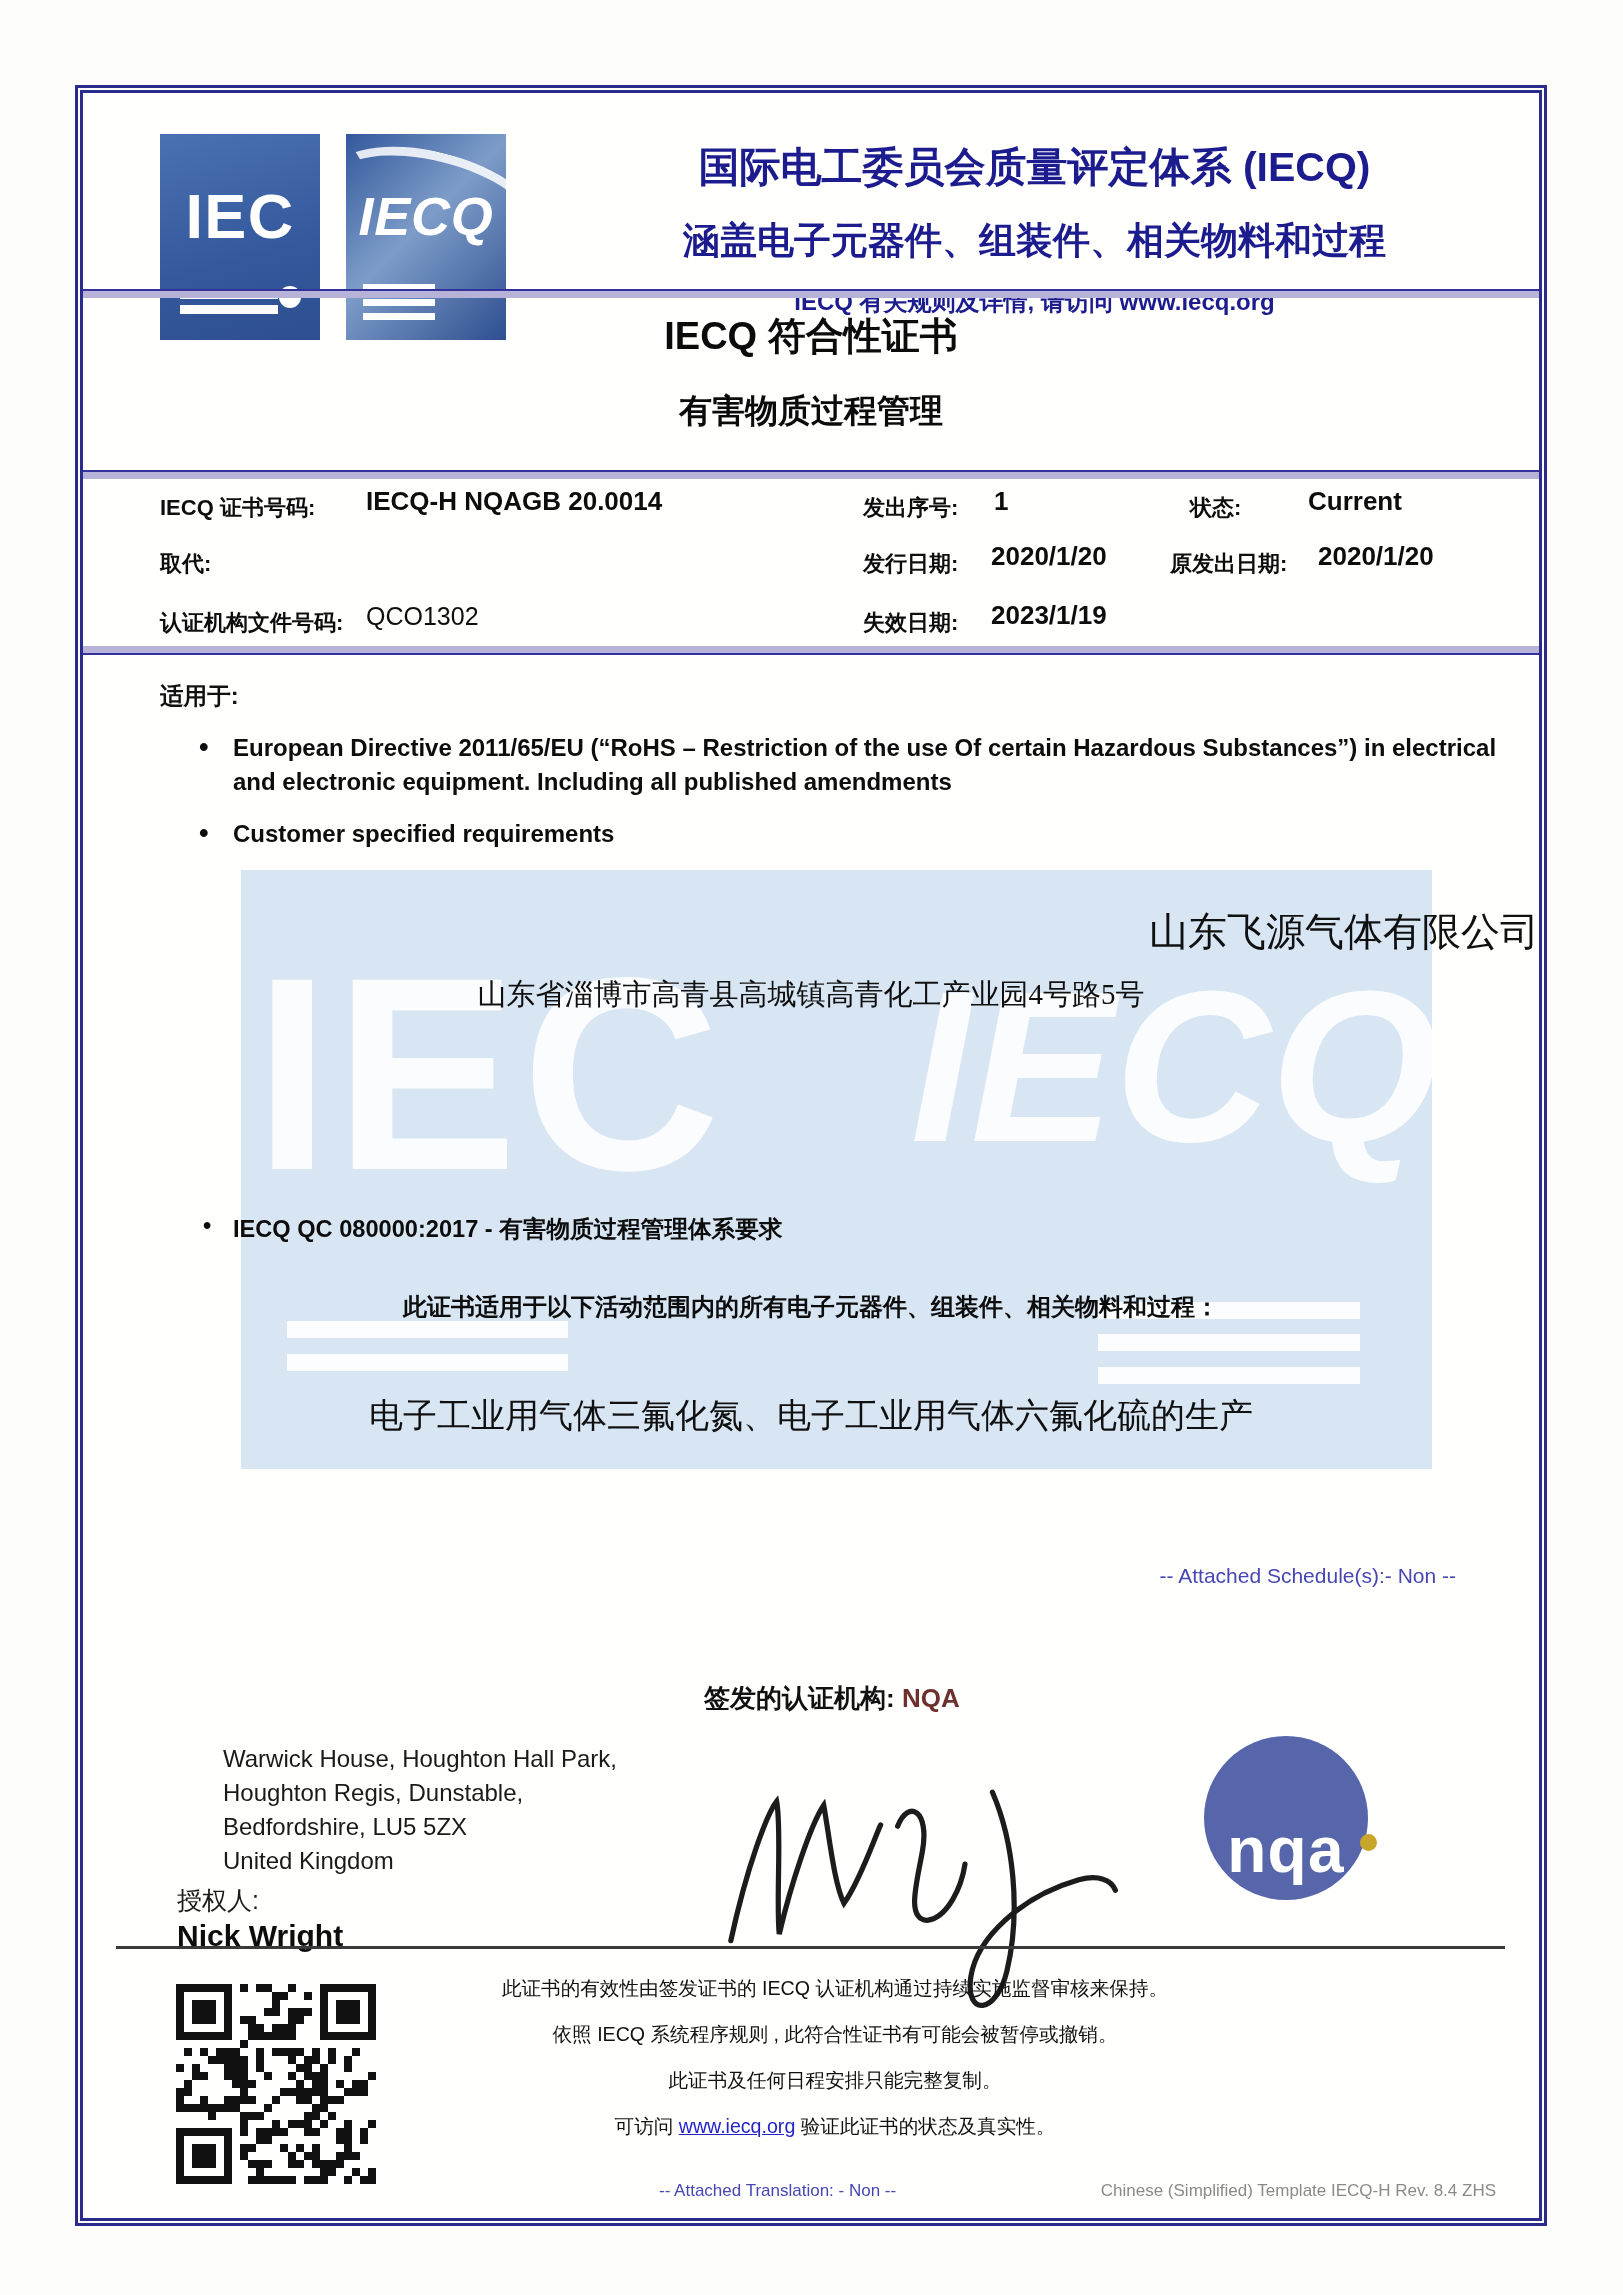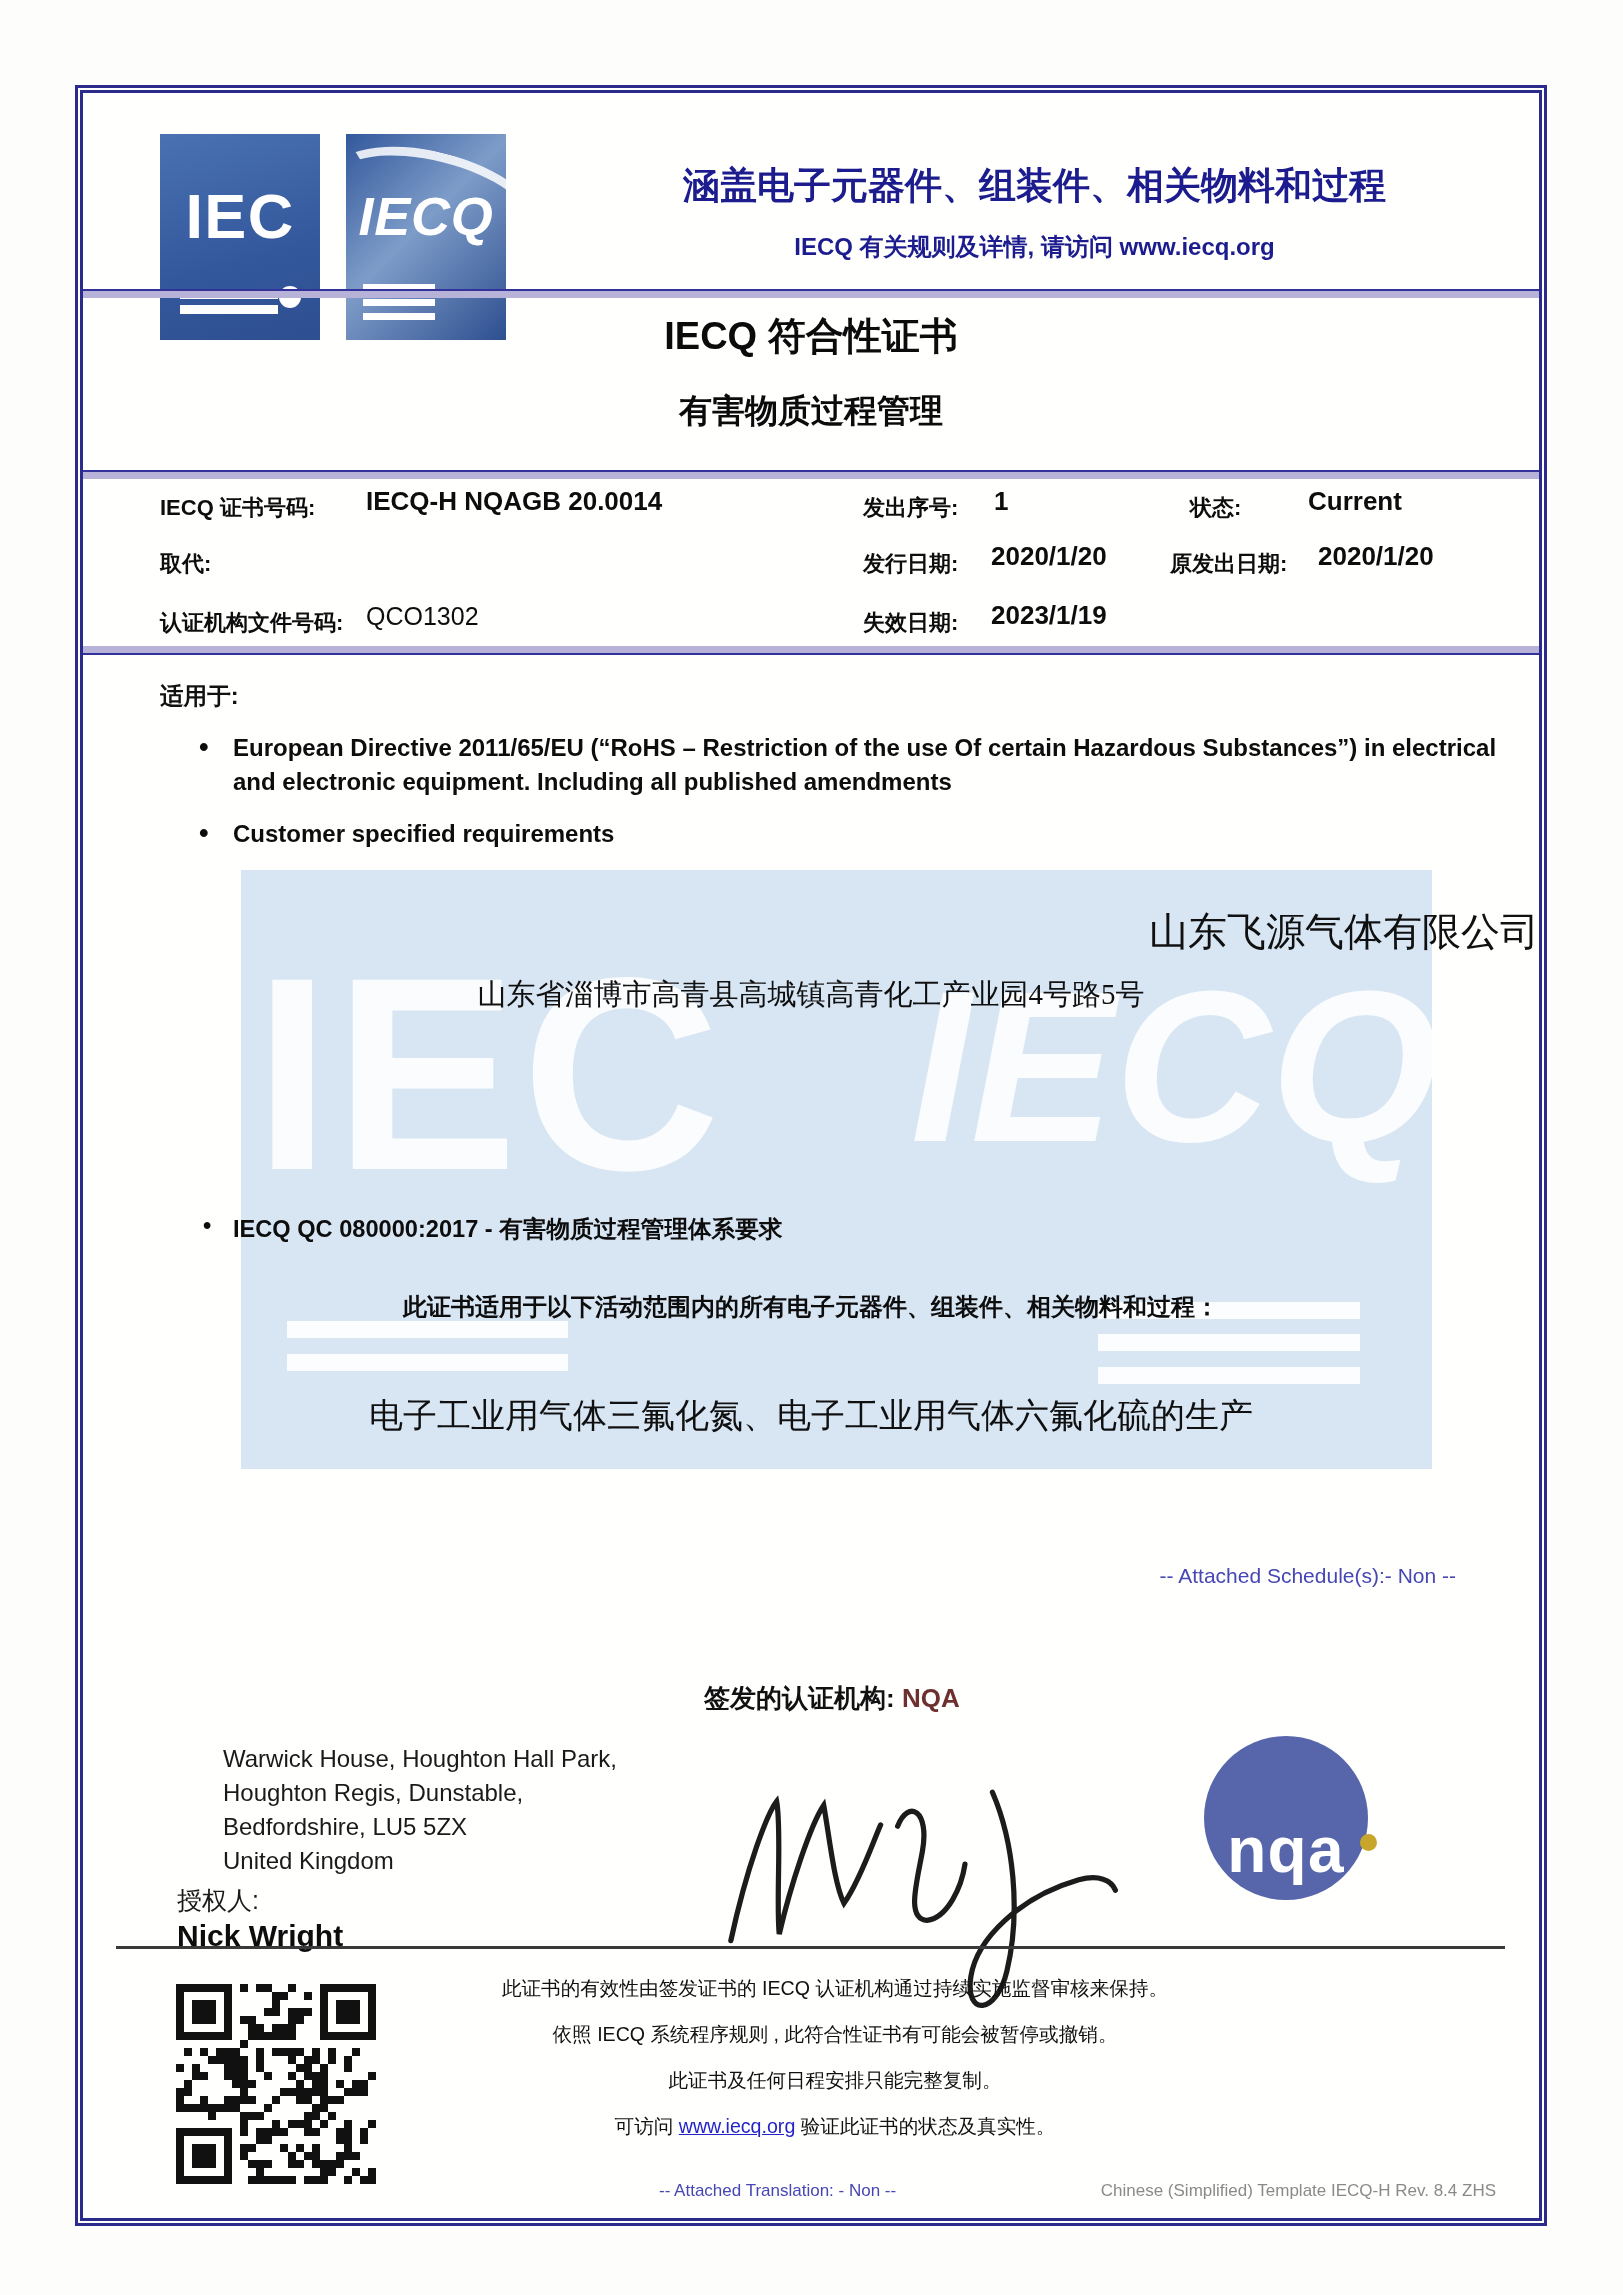--- a/index.html
+++ b/index.html
@@ -98,20 +98,21 @@
   </div>
   <div class="logo logo-iecq">
     <span class="swoosh"></span>
     <span class="lg-text">IECQ</span>
     <span class="iecq-bar" style="top:150px;"></span>
     <span class="iecq-bar" style="top:165px;"></span>
     <span class="iecq-bar" style="top:179px;"></span>
   </div>
 
   <div class="hdr-block">
+    <div class="hdr-l1">国际电工委员会质量评定体系 (IECQ)</div>
     <div class="hdr-l2">涵盖电子元器件、组装件、相关物料和过程</div>
     <div class="hdr-l3">IECQ 有关规则及详情, 请访问 www.iecq.org</div>
   </div>
 
   <div class="band b1"></div>
 
   <div class="cert-title">IECQ 符合性证书</div>
   <div class="cert-sub">有害物质过程管理</div>
 
   <div class="band b2"></div>

